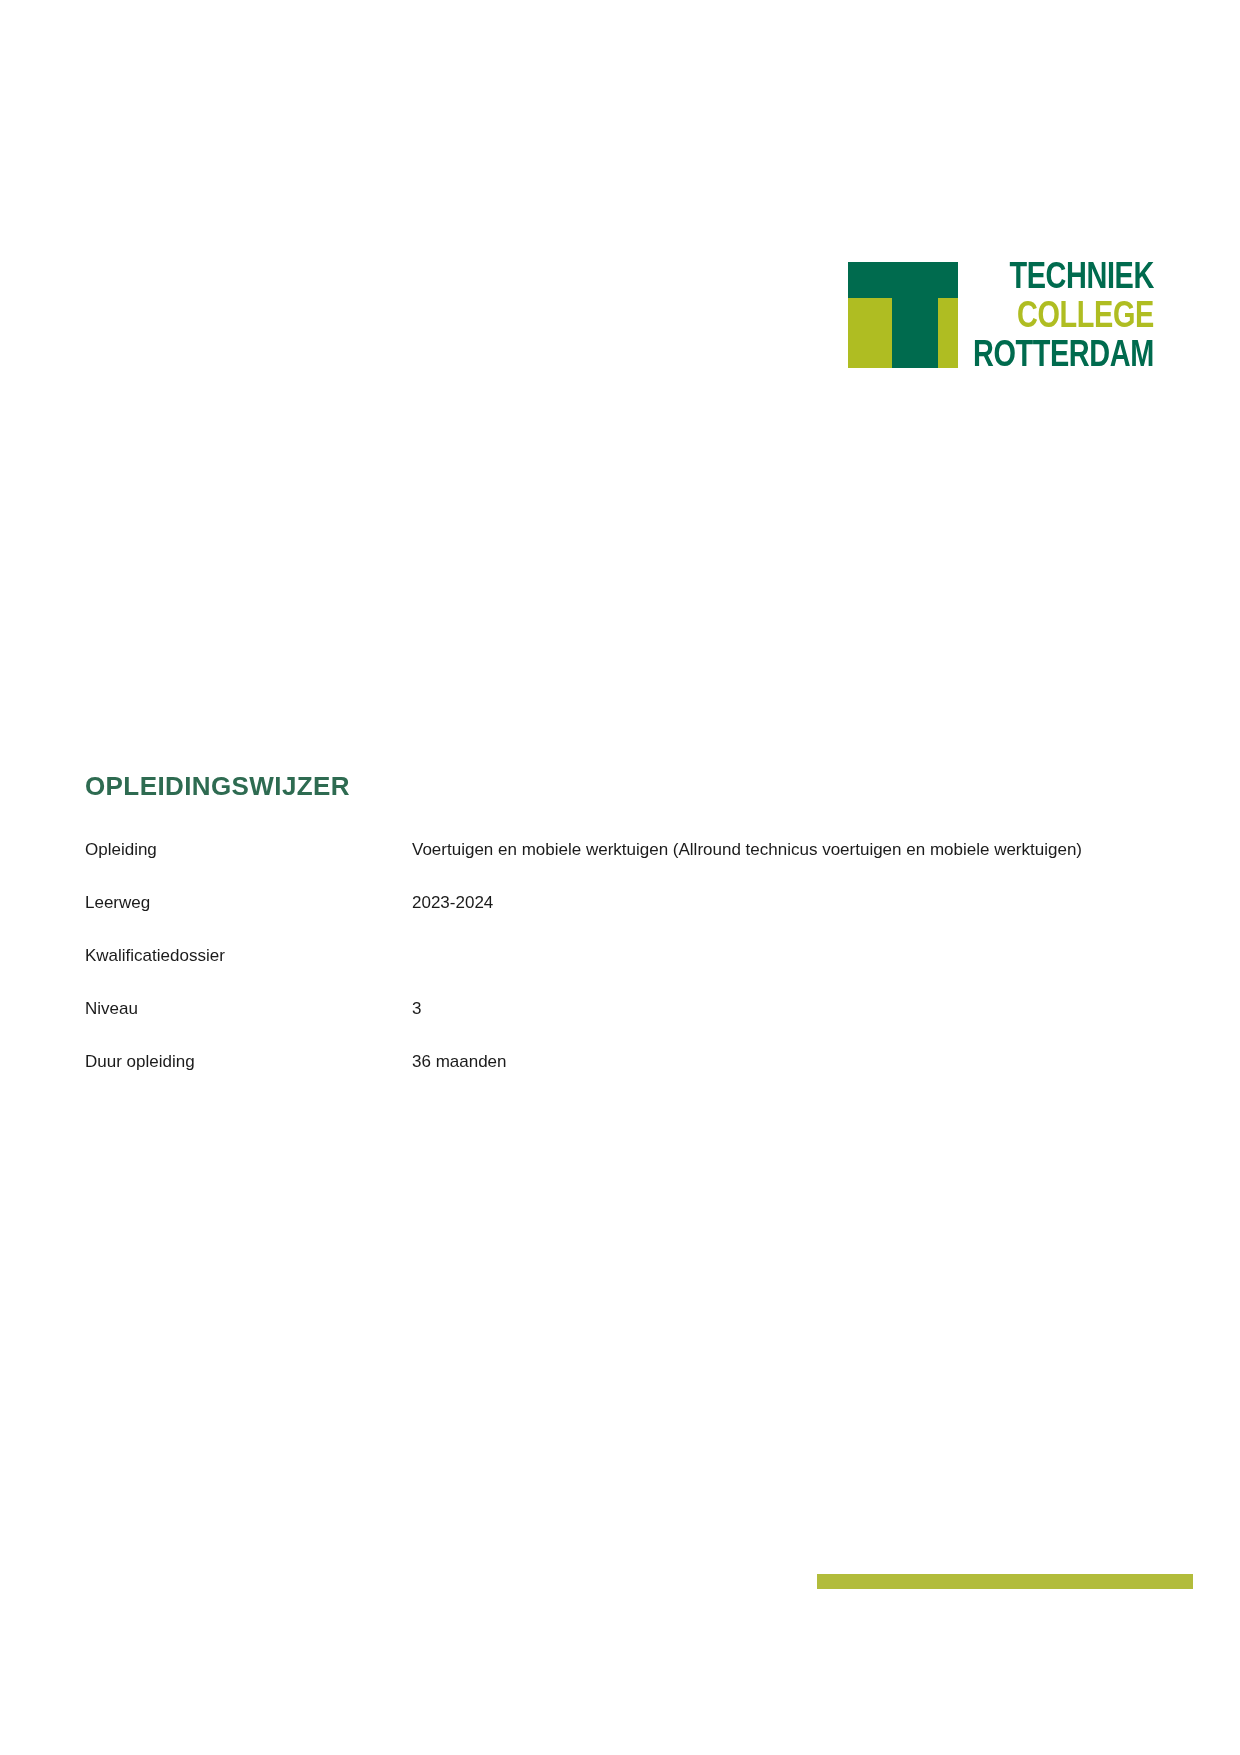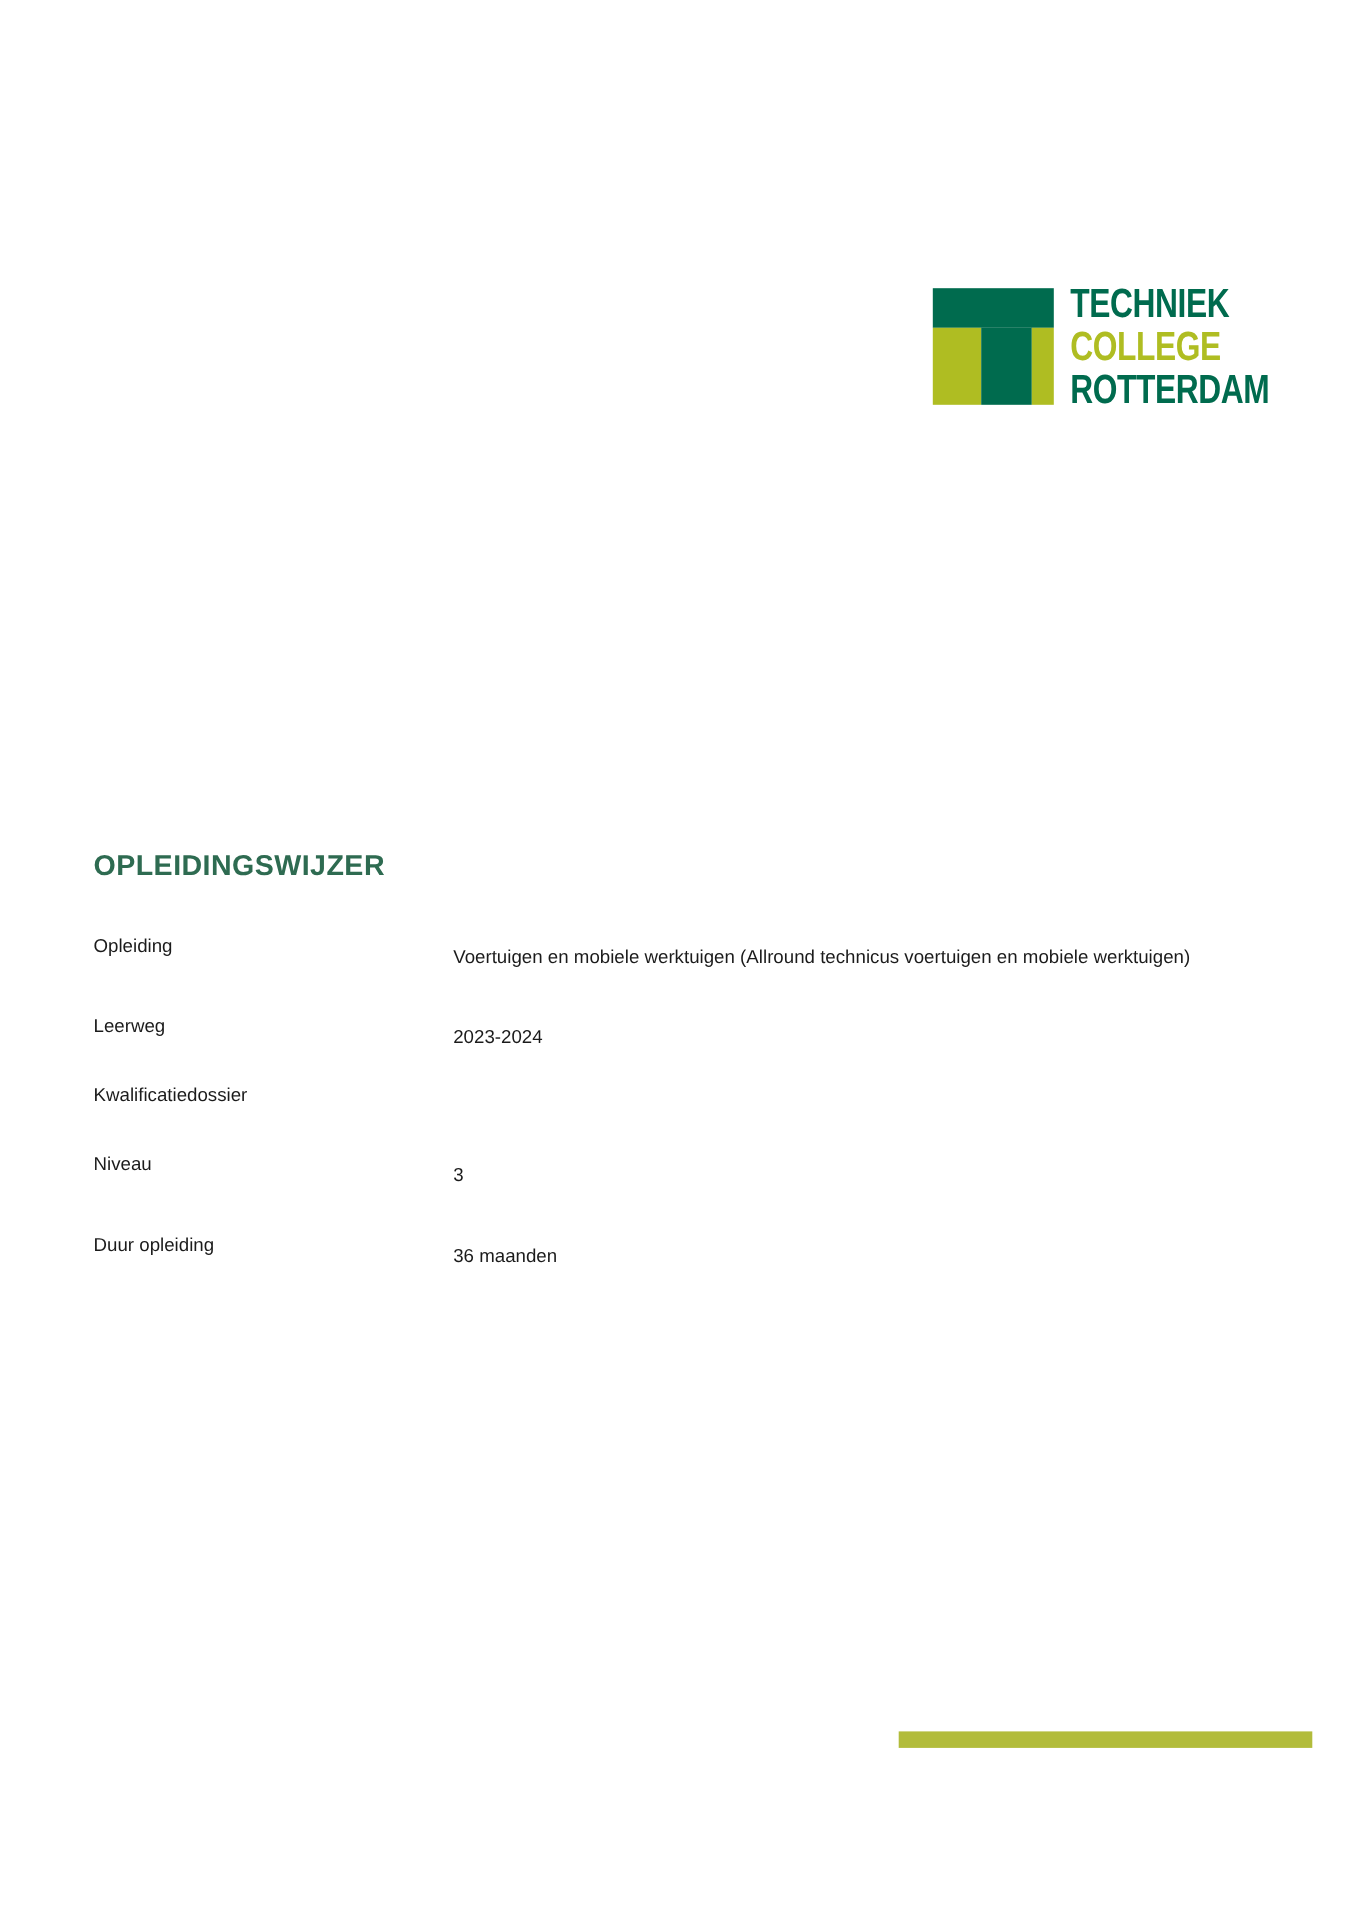--- a/index.html
+++ b/index.html
@@ -16,21 +16,21 @@
   
   .logo-block { position: absolute; left: 848px; top: 256px; display: flex; }
   .logo-mark { position: absolute; left: 0; top: 6px; width: 110px; height: 106px; }
   .logo-mark .top-band { width: 110px; height: 36px; background: #006B4E; }
   .logo-mark .bottom { display: flex; height: 70px; }
   .logo-mark .col-left  { width: 44px; background: #AFBD22; }
   .logo-mark .col-stem  { width: 46px; background: #006B4E; }
   .logo-mark .col-right { width: 20px; background: #AFBD22; }
 
   .logo-text {
-    position: absolute; left: 125px; top: 0; white-space: nowrap;
+    position: absolute; left: 125px; top: 0; white-space: nowrap; text-align: right;
   }
   .logo-text .line {
     font-size: 37px;
     font-weight: 800;
     line-height: 39px;
     letter-spacing: -0.5px;
     transform: scaleX(0.78);
     transform-origin: left center;
   }
   .c-darkgreen { color: #006B4E; }
@@ -55,21 +55,21 @@
   }
   .info-row {
     display: grid;
     grid-template-columns: 327px 800px;
     align-items: center;
     margin-bottom: 20px;
     font-size: 17px;
     line-height: 33px;
   }
   .info-row .label { align-self: center; }
-  .info-row .value { align-self: center; margin-top: 20px; }
+  .info-row .value { align-self: center; }
 
   
   .bottom-bar {
     position: absolute;
     left: 817px; top: 1574px;
     width: 376px; height: 15px;
     background: #B2BC3B;
   }
 </style>
 </head>

